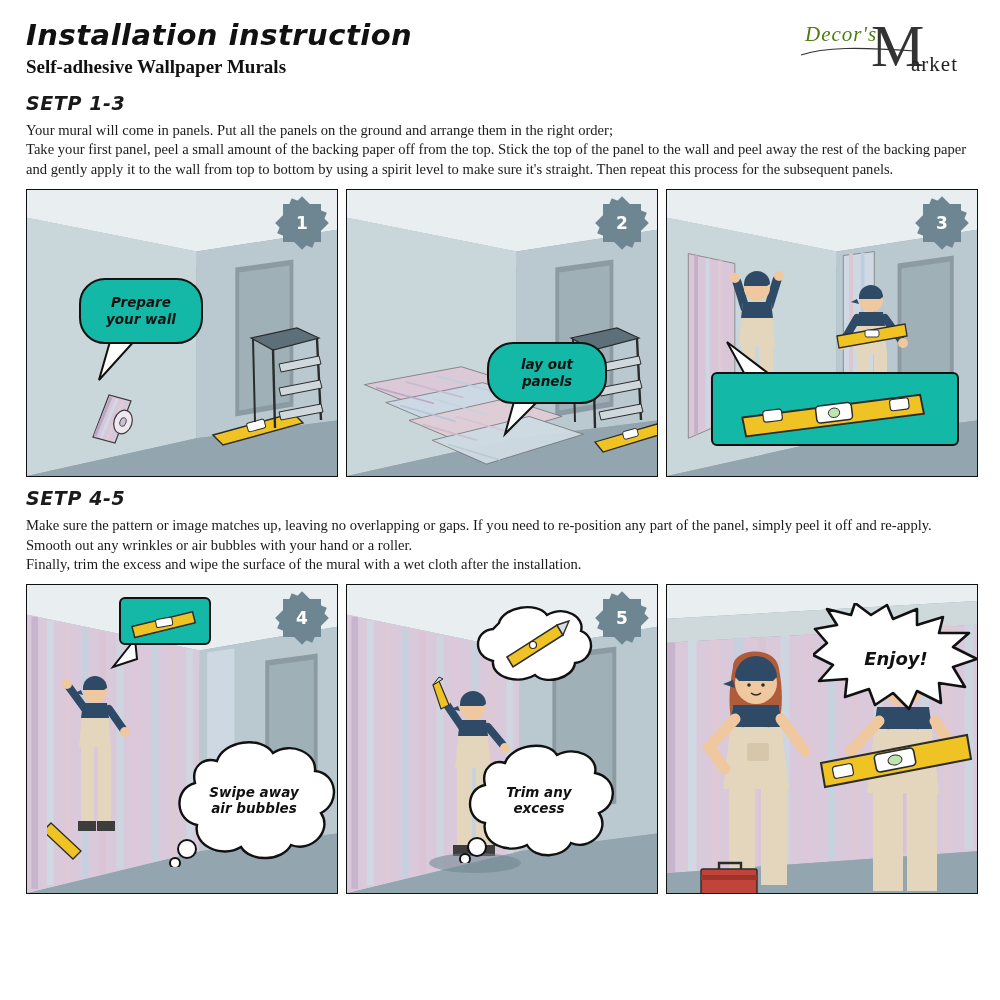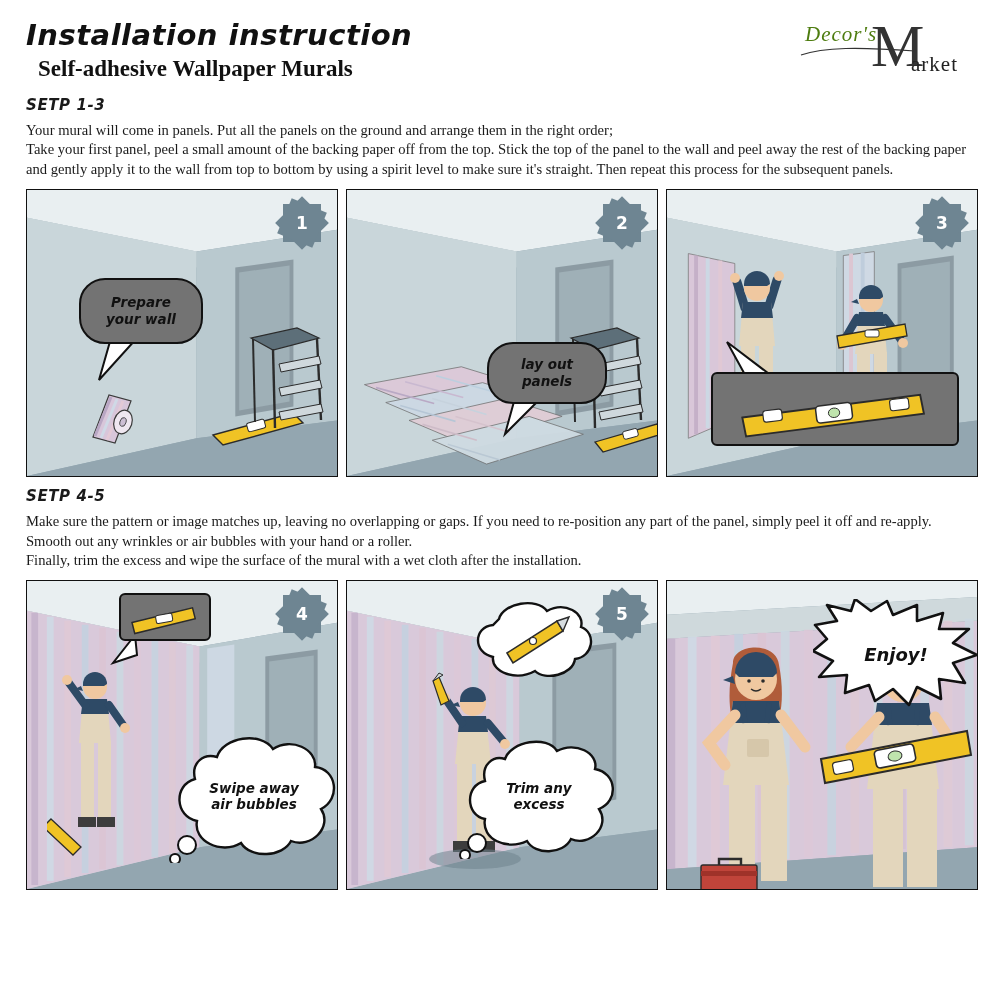--- a/index.html
+++ b/index.html
@@ -28,22 +28,22 @@
     font-style: italic;
     font-weight: bold;
     font-size: 29px;
     letter-spacing: 0.5px;
     margin: 0 0 4px 0;
     color: #111;
   }
   .title-sub {
     font-family: "Liberation Serif", serif;
     font-weight: bold;
-    font-size: 23px;
-    margin: 0 0 14px 12px;
+    font-size: 19px;
+    margin: 0 0 14px 0;
     color: #111;
   }
 
   
   .logo {
     position: absolute;
     right: 22px;
     top: 14px;
     width: 185px;
     height: 72px;
@@ -83,21 +83,21 @@
     top: 31px;
     width: 120px;
     height: 16px;
   }
 
   
   .step-heading {
     font-family: "DejaVu Sans", sans-serif;
     font-style: italic;
     font-weight: bold;
-    font-size: 15px;
+    font-size: 19px;
     letter-spacing: 0.6px;
     margin: 6px 0 7px 0;
   }
   .body-text {
     font-family: "Liberation Serif", serif;
     font-size: 14.6px;
     line-height: 1.33;
     margin: 0 0 10px 0;
     max-width: 960px;
   }
@@ -153,21 +153,21 @@
     position: absolute;
     inset: 0;
     background: #6e8592;
     transform: rotate(45deg);
     z-index: -1;
   }
 
   
   .bubble {
     position: absolute;
-    background: #737373;
+    background: #14b8a6;
     border: 2px solid #111;
     border-radius: 26px;
     font-family: "DejaVu Sans", sans-serif;
     font-style: italic;
     font-weight: bold;
     font-size: 13.5px;
     line-height: 1.25;
     text-align: center;
     color: #111;
     display: flex;

